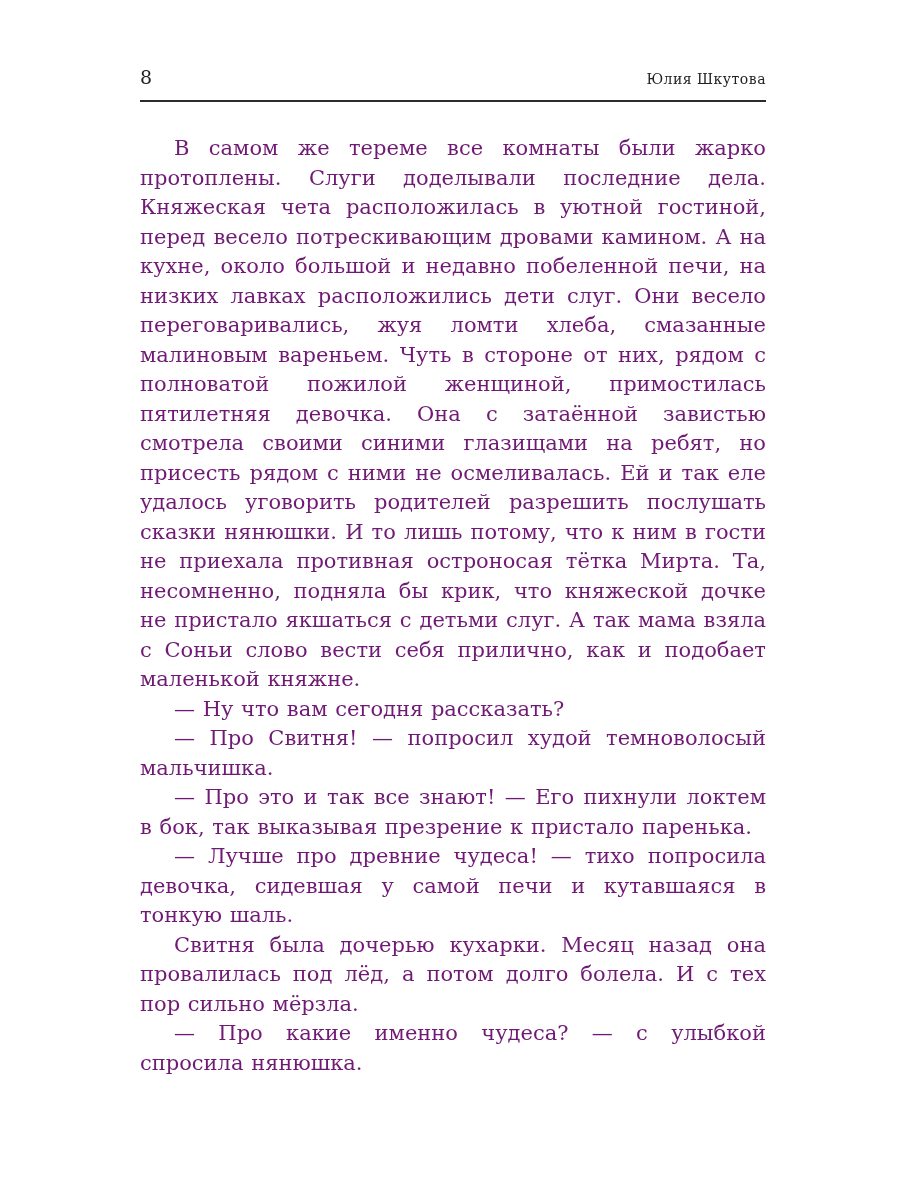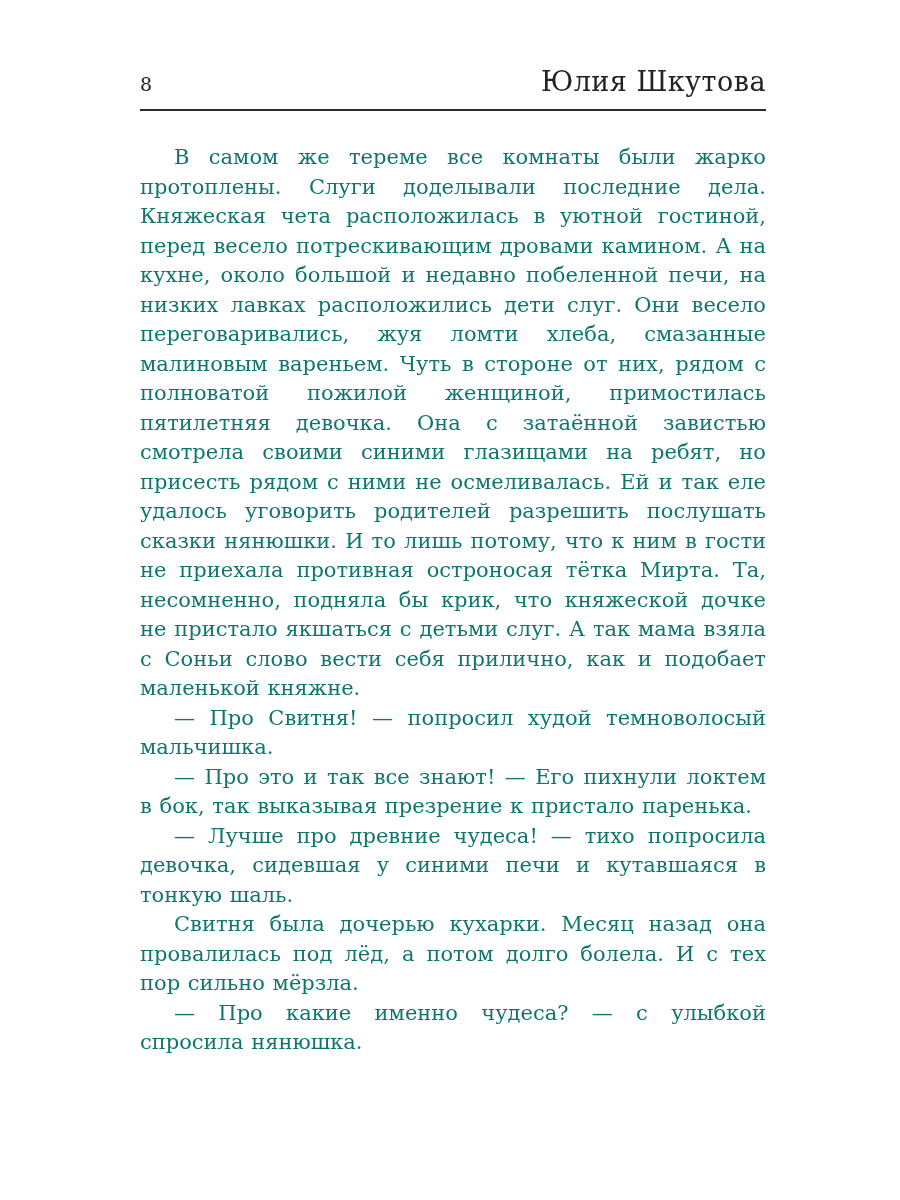--- a/index.html
+++ b/index.html
@@ -23,56 +23,57 @@
       justify-content: space-between;
       align-items: baseline;
       font-size: 20px;
       letter-spacing: 0.5px;
       color: #222222;
     }
     .page-number {
       font-size: 19px;
     }
     .author-name {
-      font-size: 27px;
+      font-size: 14px;
     }
     .header-rule {
       border: none;
       border-top: 2px solid #2b2b2b;
       margin: 12px 0 0 0;
     }
     .body-text {
       margin-top: 32px;
     }
     .body-text p {
       margin: 0;
       font-size: 21px;
       line-height: 29.5px;
       text-align: justify;
       text-indent: 34px;
-      color: #0f766e;
+      color: #701a75;
       word-spacing: 1px;
       hyphens: auto;
       -webkit-hyphens: auto;
     }
   </style>
 </head>
 <body>
 
 <div class="page">
 
   <div class="page-header">
     <span class="page-number">8</span>
     <span class="author-name">Юлия Шкутова</span>
   </div>
 
   <hr class="header-rule">
 
   <div class="body-text">
       <p>В самом же тереме все комнаты были жарко протоплены. Слуги доделывали последние дела. Княжеская чета расположилась в уютной гостиной, перед весело потрескивающим дровами камином. А на кухне, около большой и недавно побеленной печи, на низких лавках расположились дети слуг. Они весело переговаривались, жуя ломти хлеба, смазанные малиновым вареньем. Чуть в стороне от них, рядом с полноватой пожилой женщиной, примостилась пятилетняя девочка. Она с затаённой завистью смотрела своими синими глазищами на ребят, но присесть рядом с ними не осмеливалась. Ей и так еле удалось уговорить родителей разрешить послушать сказки нянюшки. И то лишь потому, что к ним в гости не приехала противная остроносая тётка Мирта. Та, несомненно, подняла бы крик, что княжеской дочке не пристало якшаться с детьми слуг. А так мама взяла с Соньи слово вести себя прилично, как и подобает маленькой княжне.</p>
+      <p>— Ну что вам сегодня рассказать?</p>
       <p>— Про Свитня! — попросил худой темноволосый мальчишка.</p>
       <p>— Про это и так все знают! — Его пихнули локтем в бок, так выказывая презрение к пристало паренька.</p>
-      <p>— Лучше про древние чудеса! — тихо попросила девочка, сидевшая у синими печи и кутавшаяся в тонкую шаль.</p>
+      <p>— Лучше про древние чудеса! — тихо попросила девочка, сидевшая у самой печи и кутавшаяся в тонкую шаль.</p>
       <p>Свитня была дочерью кухарки. Месяц назад она провалилась под лёд, а потом долго болела. И с тех пор сильно мёрзла.</p>
       <p>— Про какие именно чудеса? — с улыбкой спросила нянюшка.</p>
     </div>
 
 </div>
 
 </body></html>

